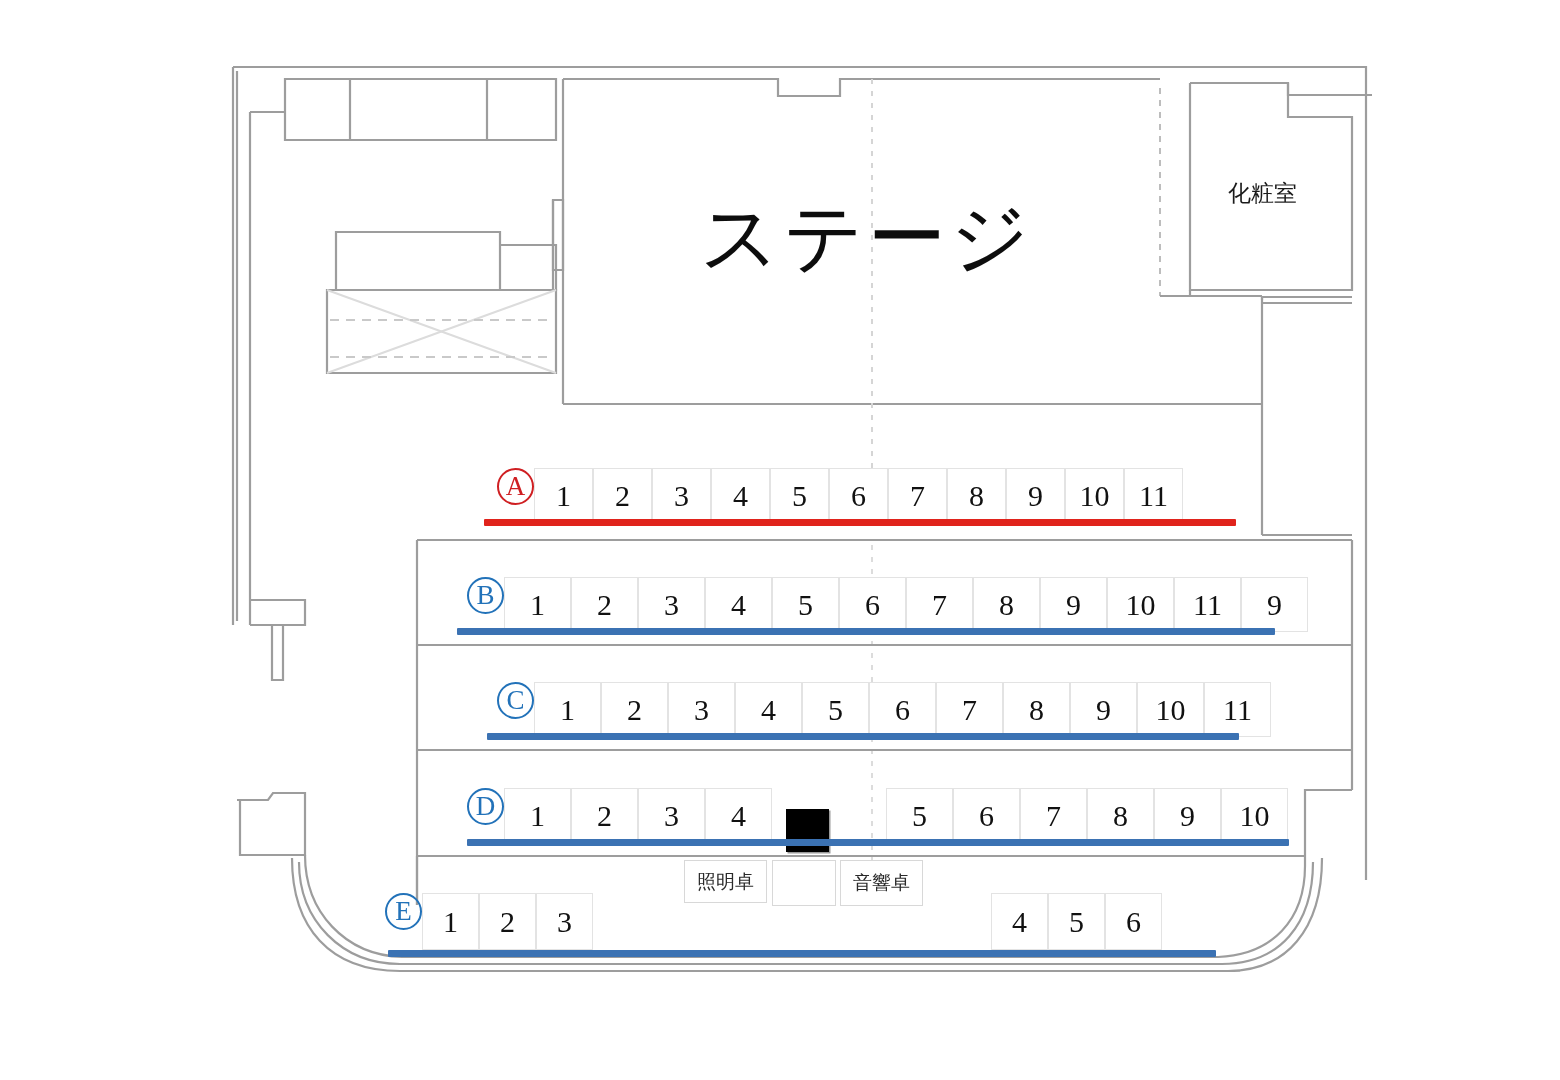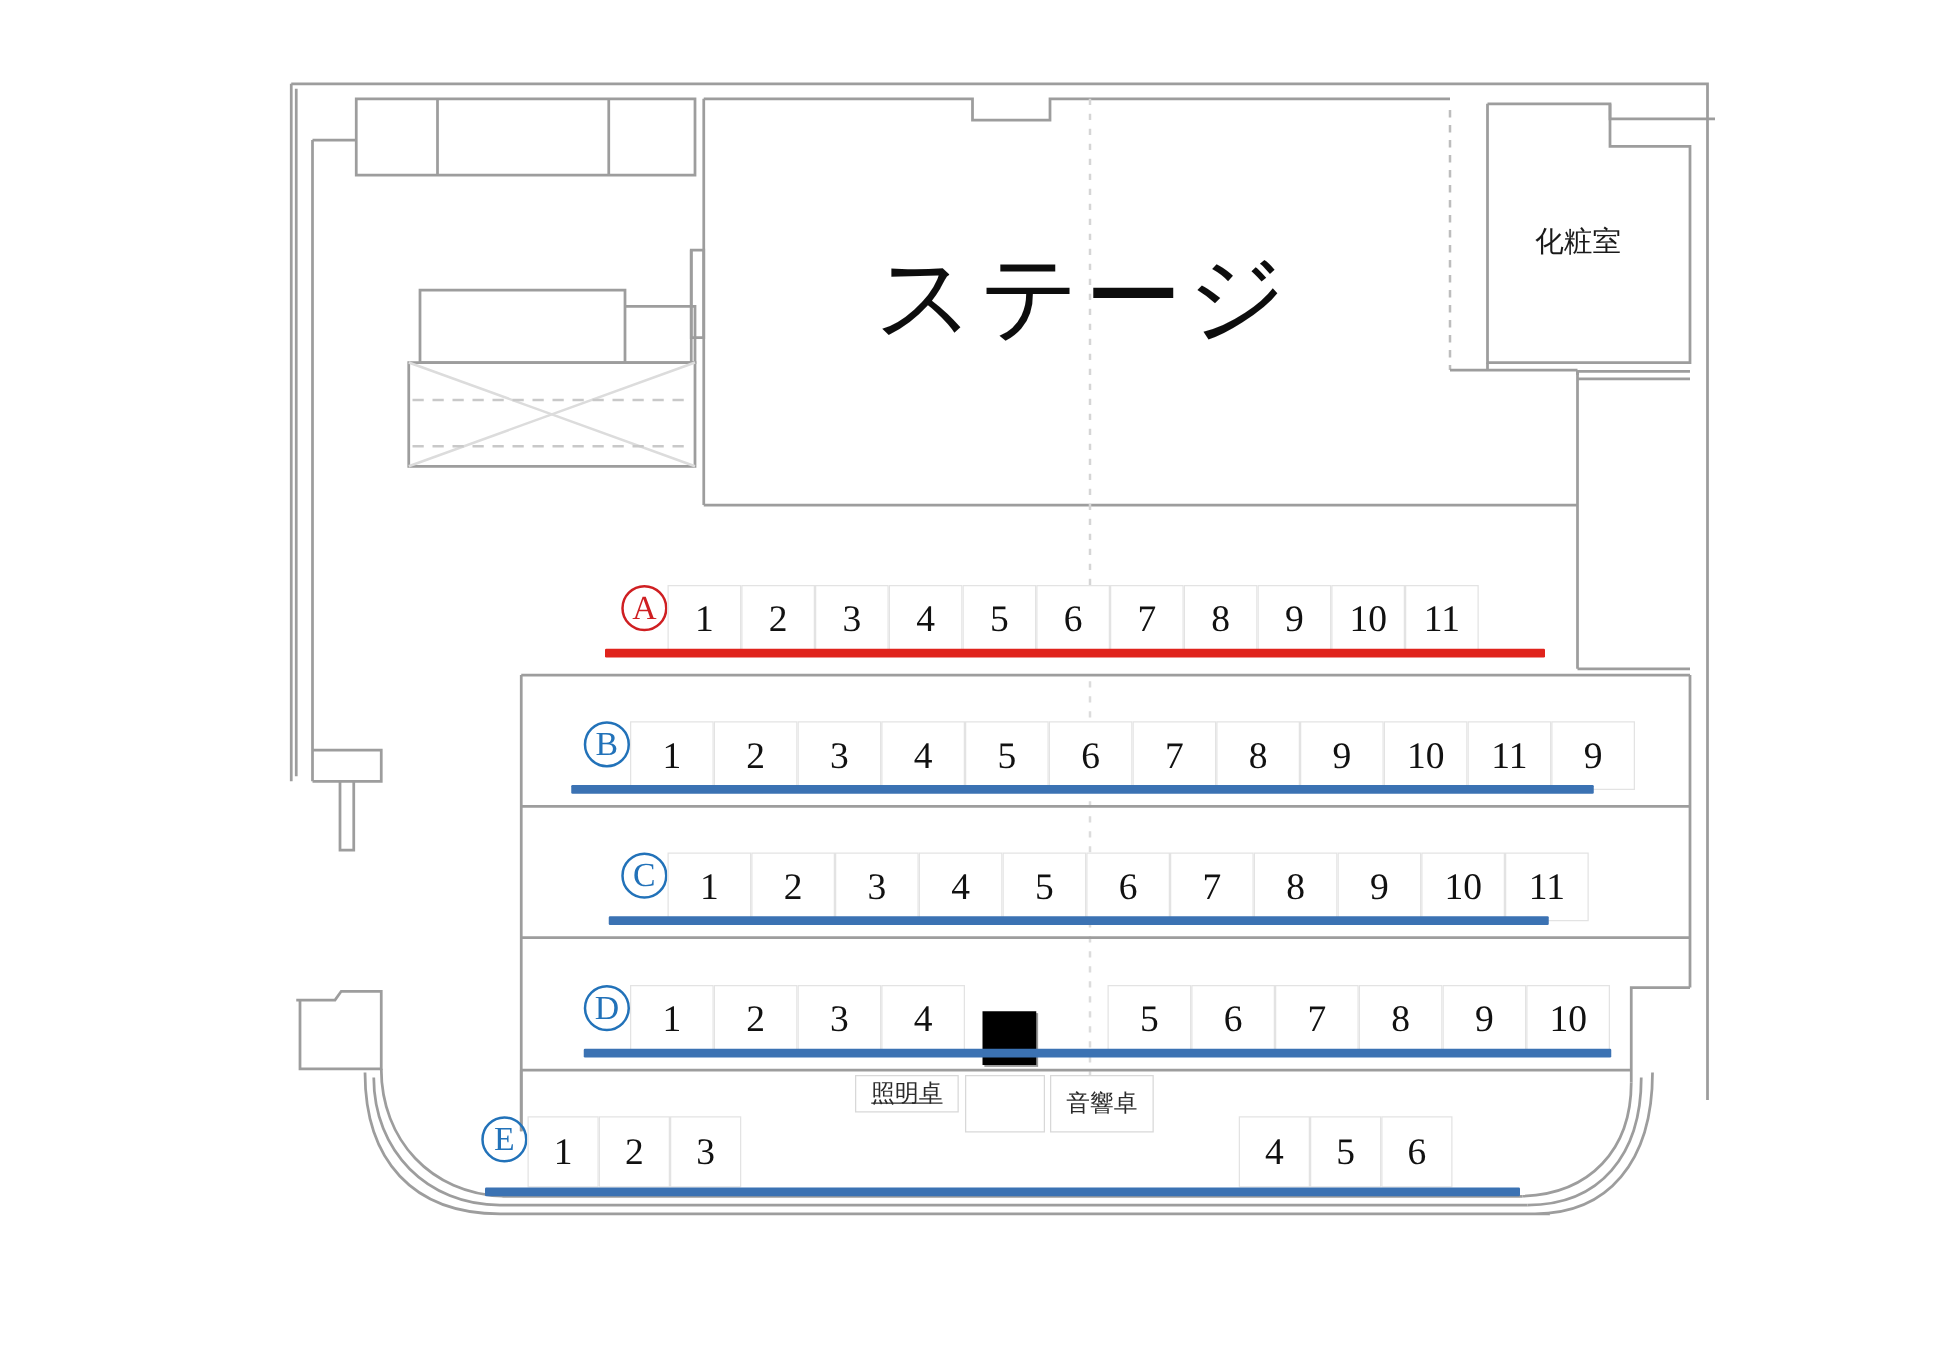--- a/index.html
+++ b/index.html
@@ -217,21 +217,21 @@
         <div class="seat" style="width: 67px; height: 55px;">6</div>
         <div class="seat" style="width: 67px; height: 55px;">7</div>
         <div class="seat" style="width: 67px; height: 55px;">8</div>
         <div class="seat" style="width: 67px; height: 55px;">9</div>
         <div class="seat" style="width: 67px; height: 55px;">10</div>
       </div>
   </div>
   <div id="mixer-block"></div>
   <div class="underline blue" id="row-d-underline" style="left:467px;top:839px;width:822px;"></div>
 
-  <div class="console" id="console-0" style="left:684px;top:860px;width:83px;height:30px;text-decoration:underline;">
+  <div class="console" id="console-0" style="left:684px;top:860px;width:83px;height:43px;">
     <span>照明卓</span>
   </div>
   <div class="console" id="console-1" style="left:772px;top:860px;width:64px;height:46px;">
     <span></span>
   </div>
   <div class="console" id="console-2" style="left:840px;top:860px;width:83px;height:46px;">
     <span>音響卓</span>
   </div>
 
   <div class="row" id="row-e" style="left:385px;top:893px;">

